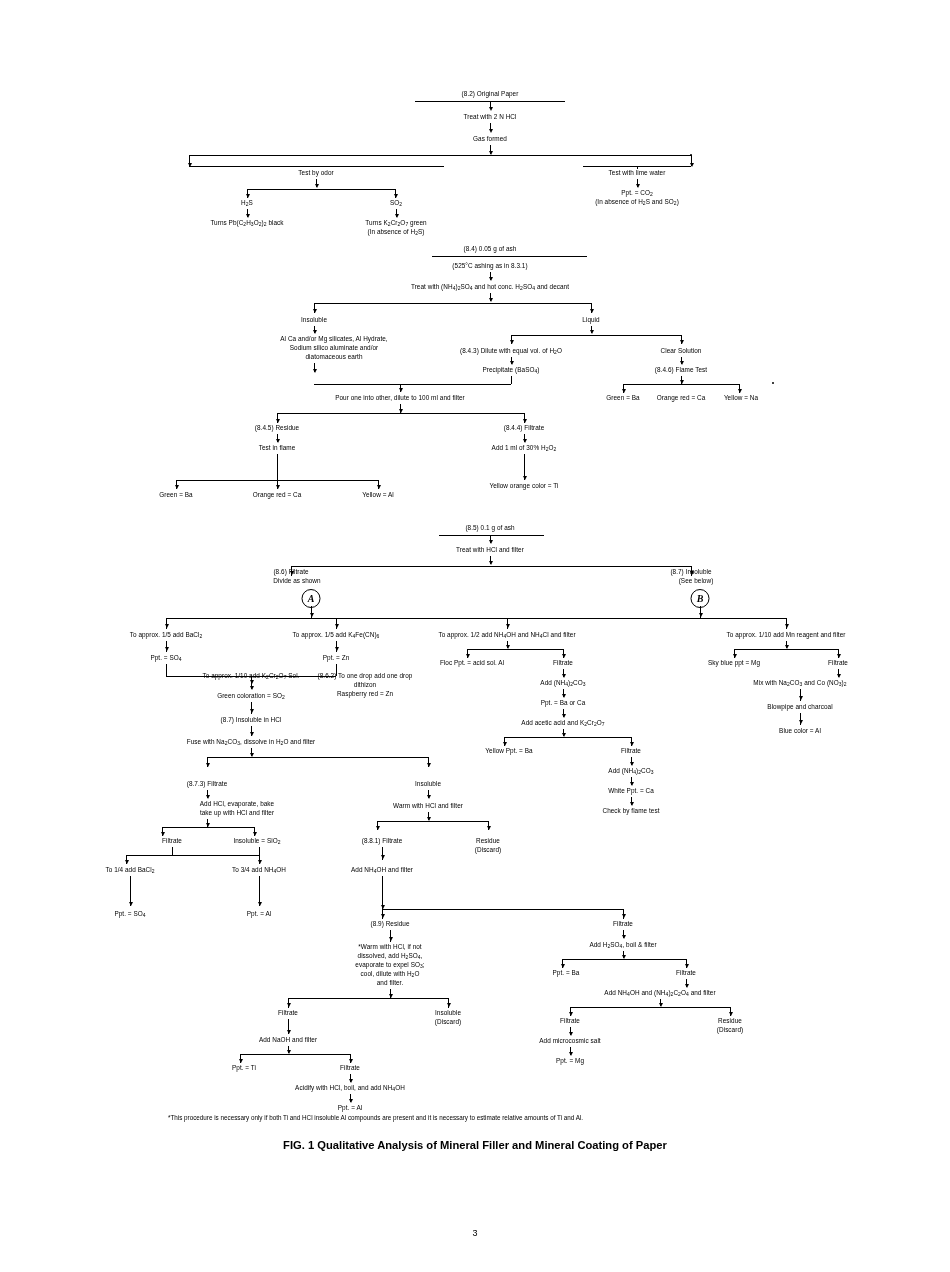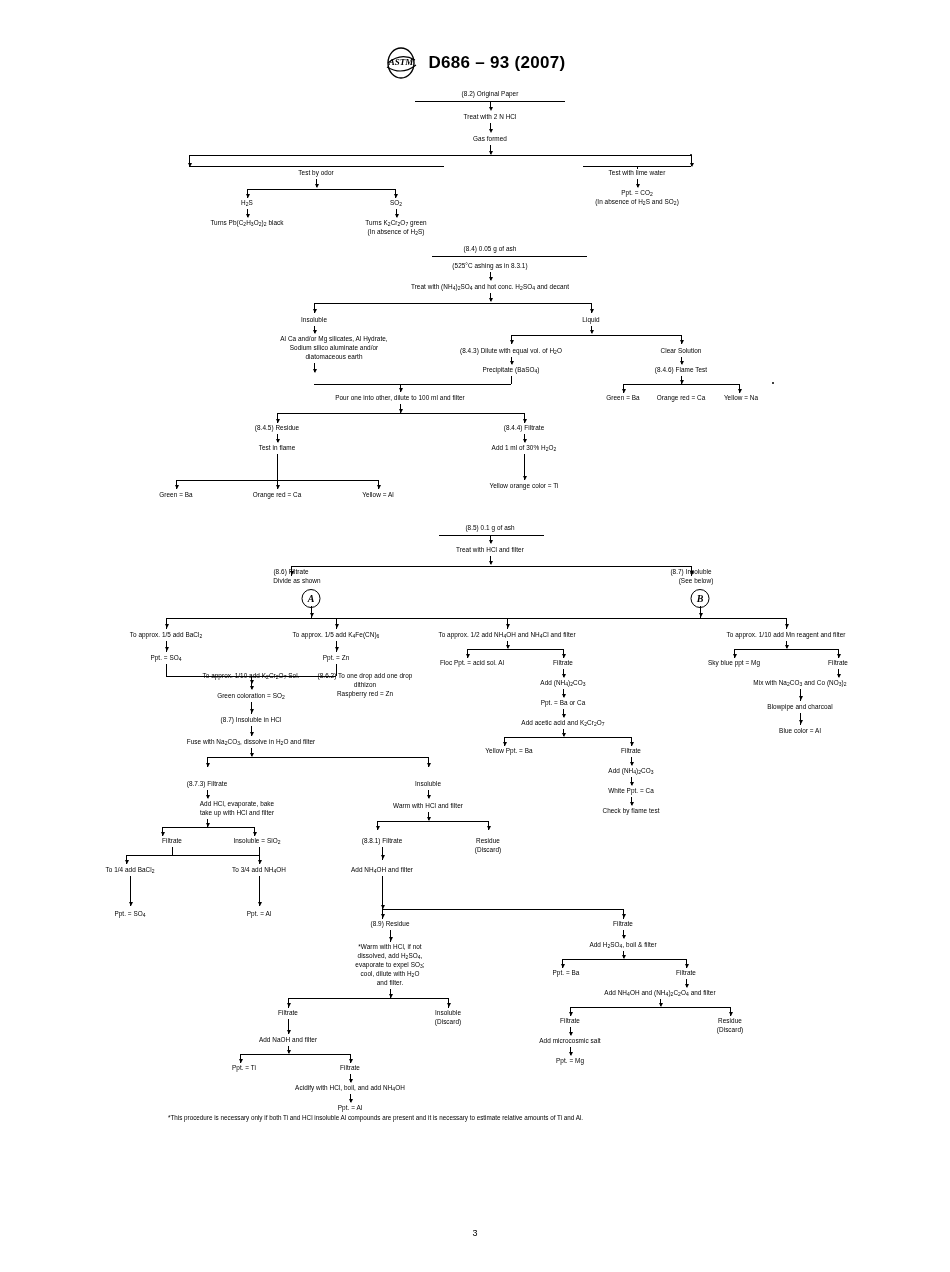--- a/index.html
+++ b/index.html
@@ -40,31 +40,20 @@
   
   .footnote{position:absolute;left:168px;top:1114px;width:600px;font-size:6.3px;line-height:8.6px;}
   .caption{position:absolute;left:0;right:0;top:1139px;text-align:center;font-size:11.2px;font-weight:bold;}
   .pageno{position:absolute;left:0;right:0;top:1228px;text-align:center;font-size:9px;}
 </style>
 </head>
 <body>
 
 <div class="page">
 
-  <div class="hdr">
-    <span class="astm-logo">
-      <svg width="34" height="34" viewBox="0 0 34 34">
-        <ellipse cx="17" cy="17" rx="13" ry="15" fill="none" stroke="#000" stroke-width="1.4"></ellipse>
-        <path d="M4 17 Q17 6 31 14" fill="none" stroke="#000" stroke-width="1.1"></path>
-        <path d="M3 21 Q18 30 32 19" fill="none" stroke="#000" stroke-width="1.1"></path>
-        <text x="17" y="19" font-size="9" font-family="Liberation Serif, serif" font-weight="bold" text-anchor="middle" font-style="italic">ASTM</text>
-      </svg>
-    </span>
-    <span class="hdr-title">D686 – 93 (2007)</span>
-  </div>
 
   <div class="fc">
 
     <div class="nd c" style="left:490px;top:90px;">(8.2)   Original Paper</div>
     <div class="rule" style="left:415px;top:101px;width:150px;"></div>
     <div class="v" style="left:490px;top:101px;height:8px;"></div>
     <div class="ar" style="left:490.5px;top:107px;"></div>
     <div class="nd c" style="left:490px;top:113px;">Treat with 2 N HCl</div>
     <div class="v" style="left:490px;top:123px;height:8px;"></div>
     <div class="ar" style="left:490.5px;top:129px;"></div>
@@ -459,15 +448,16 @@
     <div class="v" style="left:350px;top:1074px;height:8px;"></div>
     <div class="ar" style="left:350.5px;top:1079px;"></div>
     <div class="nd c" style="left:350px;top:1084px;"><span>Acidify with HCl, boil, and add NH</span><sub>4</sub>OH</div>
     <div class="v" style="left:350px;top:1094px;height:8px;"></div>
     <div class="ar" style="left:350.5px;top:1099px;"></div>
     <div class="nd c" style="left:350px;top:1104px;">Ppt. = Al</div>
 
   </div>
 
   <div class="footnote">*This procedure is necessary only if both Ti and HCl insoluble Al compounds are present and it is necessary to estimate relative amounts of Ti and Al.</div>
+  <div class="caption">FIG. 1 Qualitative Analysis of Mineral Filler and Mineral Coating of Paper</div>
   <div class="pageno">3</div>
 
 </div>
 
 </body></html>

